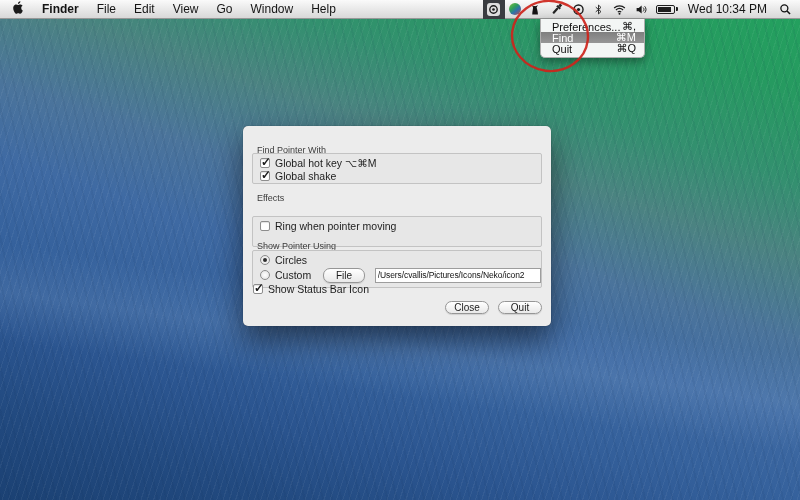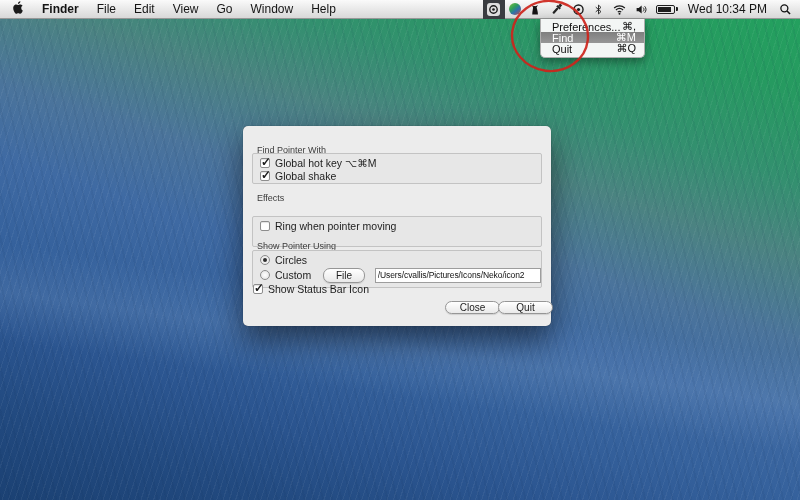--- a/index.html
+++ b/index.html
@@ -84,21 +84,21 @@
 
   .push-btn { background:linear-gradient(#ffffff,#e9e9e9); border:1px solid #969696;
     border-radius:7px; font-size:10px; color:#1c1c1c; text-align:center;
     box-shadow:0 1px 1px rgba(0,0,0,0.12); font-family:"Liberation Sans",sans-serif; }
   .file-btn { width:44px; height:15px; line-height:13px; margin-left:7px; }
   .path-field { width:176px; height:15px; margin-left:5px; background:#fff;
     border:1px solid #9d9d9d; font-size:8.5px; padding:0 2px; color:#111;
     font-family:"Liberation Sans",sans-serif; letter-spacing:-0.1px; }
   .bottom-cb-row { position:absolute; left:9px; top:156px; display:flex; align-items:center;
     gap:5px; height:13px; padding-left:1px; }
-  .dlg-btn { position:absolute; top:175px; width:55px; height:13px; line-height:11px; }
+  .dlg-btn { position:absolute; top:175px; width:44px; height:13px; line-height:11px; }
   .close-btn { left:202px; }
   .quit-btn { left:255px; }
 </style>
 </head>
 <body>
 
 <div class="desktop">
 
   <div class="menubar">
     <div class="mb-left">

